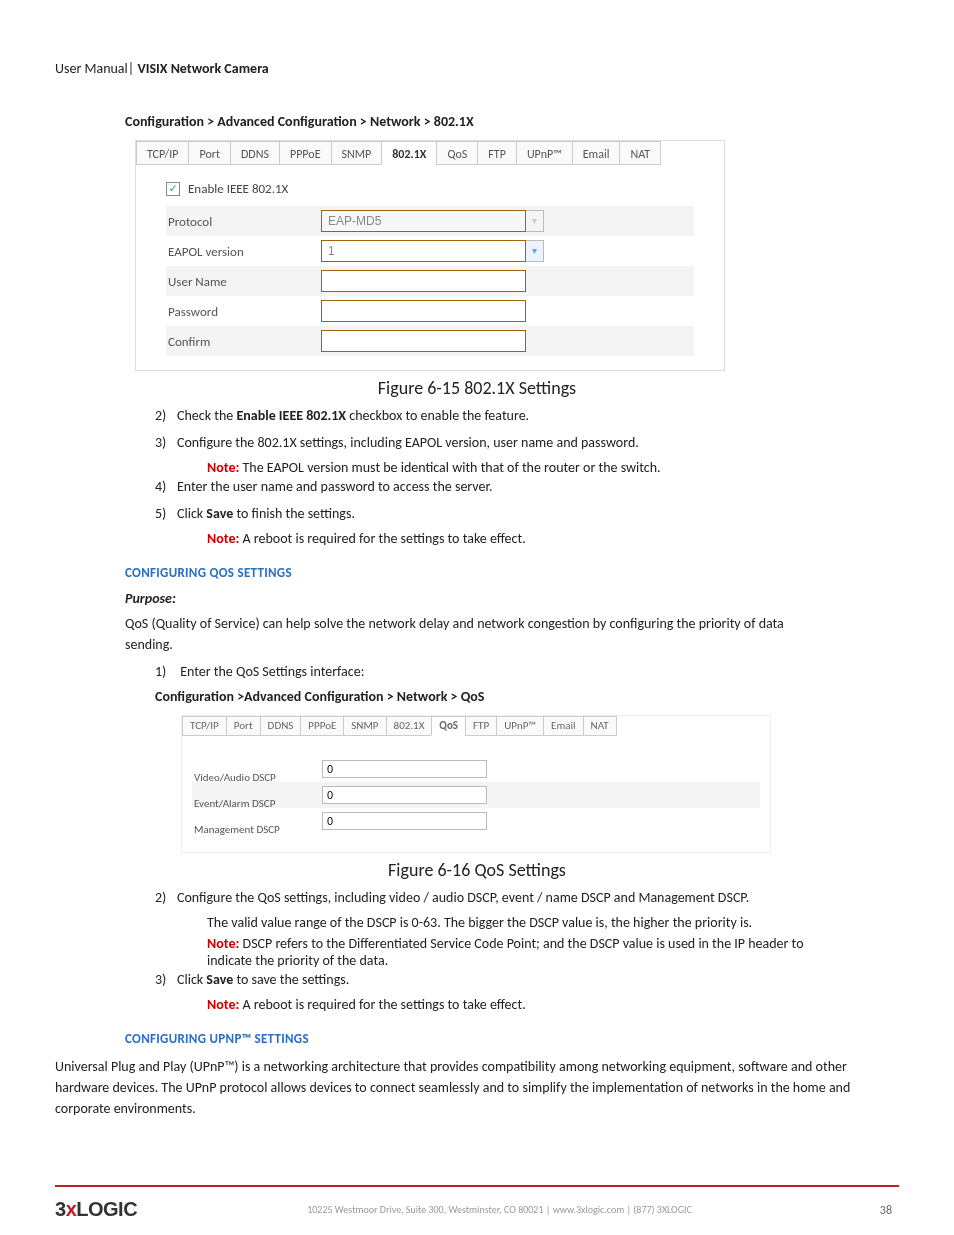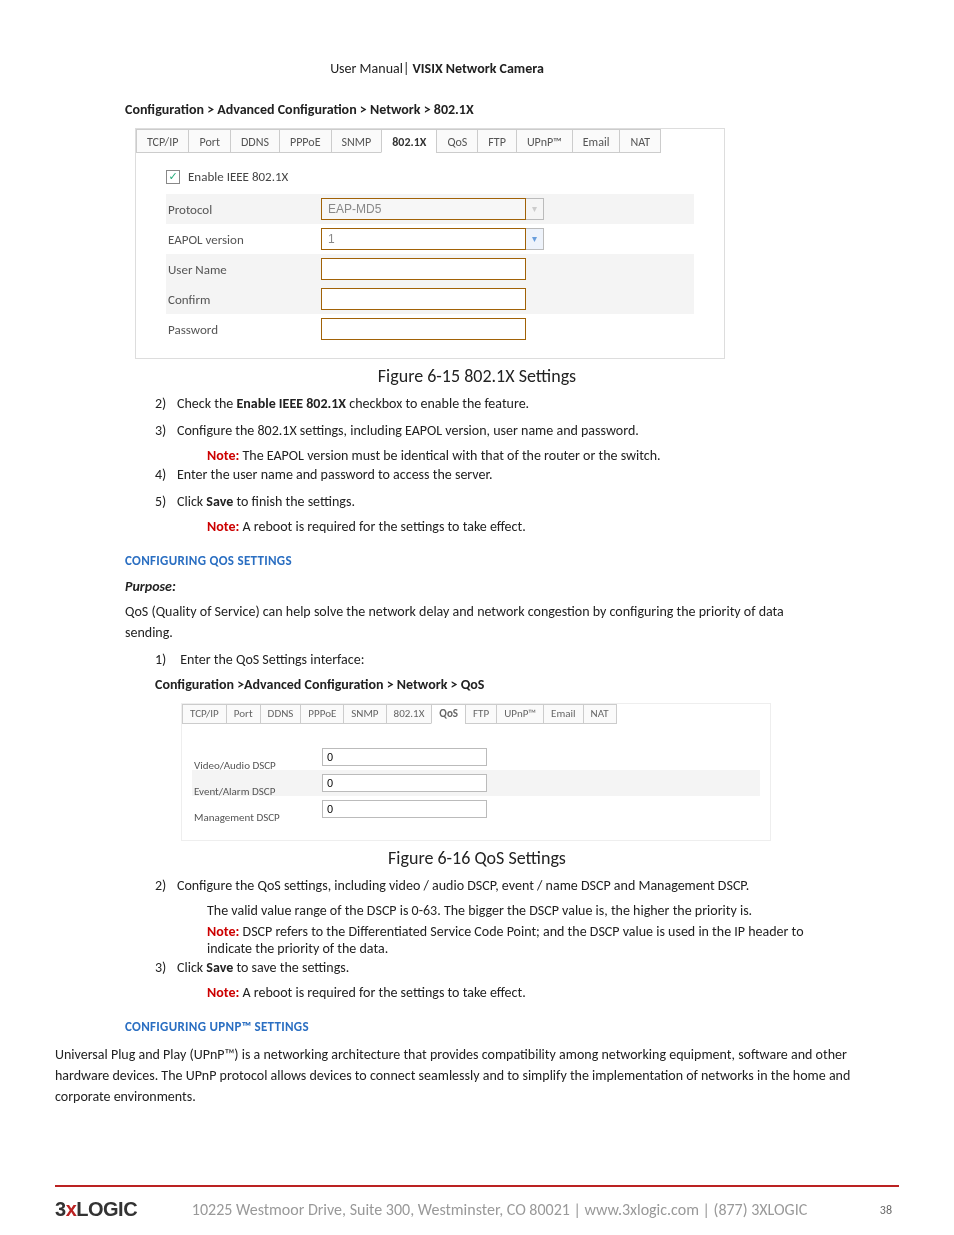--- a/index.html
+++ b/index.html
@@ -7,23 +7,23 @@
     font-family: Calibri, "Segoe UI", Arial, sans-serif;
     font-size: 14px;
     color: #222;
     background: #fff;
     width: 954px;
     height: 1235px;
     position: relative;
     padding: 60px 55px 0 55px;
   }
   .header-right {
-    text-align: center;
+    text-align: left;
     font-size: 14px;
-    margin-bottom: 24px;
+    margin-bottom: 36px;
     padding-right: 80px;
   }
   .header-right .bold { font-weight: bold; }
   .content { padding: 0 70px 0 70px; }
   .breadcrumb { font-weight: bold; font-size: 14px; margin-bottom: 10px; }
   
   .figure1 {
     border: 1px solid #ddd;
     background: #fff;
     margin: 4px 0 6px 10px;
@@ -168,21 +168,21 @@
     color: #888;
   }
   .footer .logo {
     font-family: Arial, sans-serif;
     font-size: 20px;
     font-weight: 800;
     color: #333;
     letter-spacing: -0.5px;
   }
   .footer .logo .x { color: #b22; text-transform: lowercase; }
-  .footer .addr { flex: 1; text-align: center; color: #999; font-size: 16px; }
+  .footer .addr { flex: 1; text-align: center; color: #999; font-size: 10px; }
   .footer .pg { width: 30px; text-align: right; color: #666; }
 </style>
 </head>
 <body>
 
 <div class="header-right">
   <span>User Manual</span>|
   <span class="bold">VISIX Network Camera</span>
 </div>
 
@@ -217,26 +217,26 @@
           </div>
           <div class="form-row">
             <div class="lbl">EAPOL version</div>
             <input class="inp" value="1" style="">
             <div class="dd">▾</div>
           </div>
           <div class="form-row alt">
             <div class="lbl">User Name</div>
             <input class="inp" style="">
           </div>
+          <div class="form-row">
+            <div class="lbl">Password</div>
+            <input class="inp" style="">
+          </div>
           <div class="form-row alt">
             <div class="lbl">Confirm</div>
-            <input class="inp" style="">
-          </div>
-          <div class="form-row">
-            <div class="lbl">Password</div>
             <input class="inp" style="">
           </div>
         </div>
     </div>
   </div>
   <div class="fig-cap">
     <span>Figure 6-15 </span><span>802.1X Settings</span>
   </div>
 
   <ol class="steps" id="steps1">

